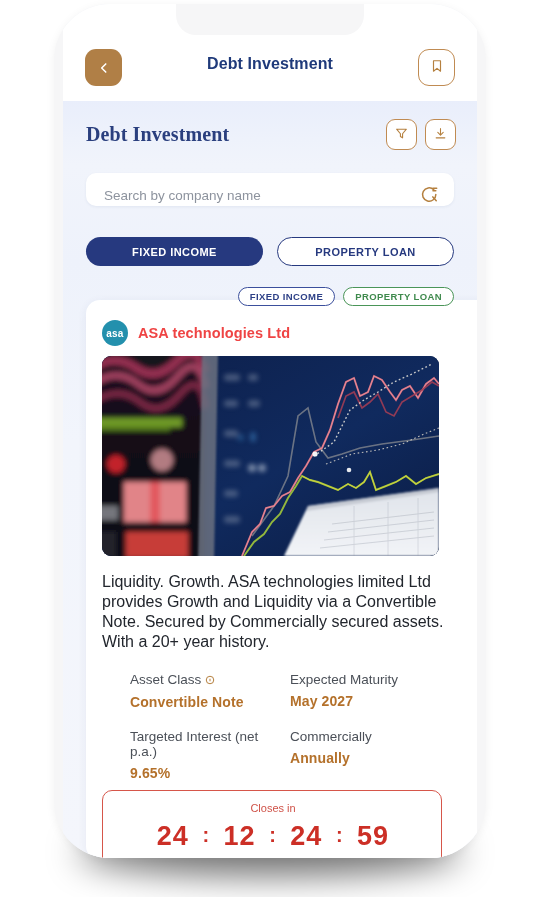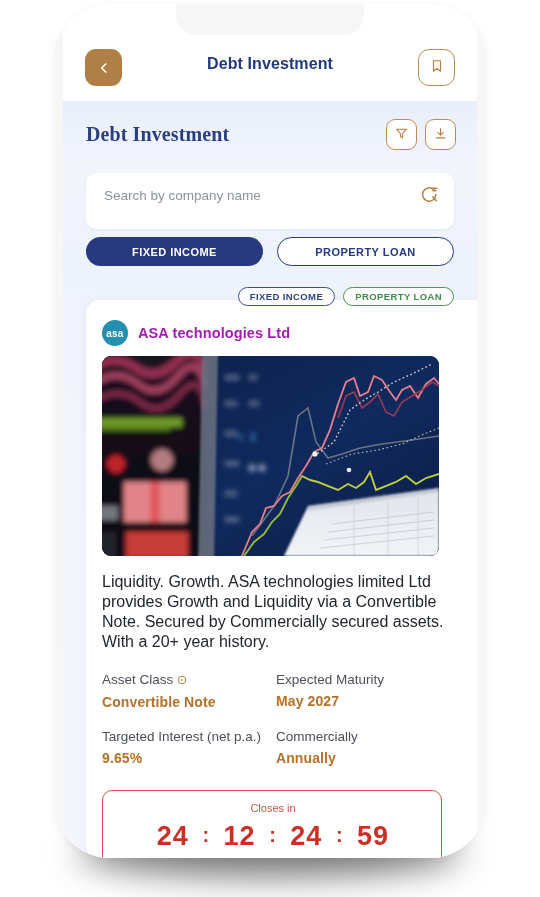--- a/index.html
+++ b/index.html
@@ -163,21 +163,21 @@
     height: 693px;
     background: linear-gradient(180deg,#f1f4fb 0%, #eef2fb 14%, #f2f5fc 40%, #f4f6fc 100%);
   }
 
   
   .search-wrap {
     position: absolute;
     left: 23px;
     top: 8px;
     width: 368px;
-    height: 56px;
+    height: 33px;
     background: #ffffff;
     border-radius: 10px;
     box-shadow: 0 1px 3px rgba(30,50,110,0.07);
   }
   .search-input {
     position: absolute;
     left: 18px;
     top: 0;
     width: 290px;
     height: 44px;
@@ -287,21 +287,21 @@
     font-size: 10px;
     font-weight: bold;
     display: flex;
     align-items: center;
     justify-content: center;
     letter-spacing: 0.2px;
   }
   .company-name {
     font-size: 14.5px;
     font-weight: bold;
-    color: #a21caf;
+    color: #ef4444;
     letter-spacing: 0.1px;
     text-align: center;
   }
 
   
   .photo {
     position: absolute;
     left: 16px;
     top: 56px;
     width: 337px;
@@ -323,21 +323,21 @@
     color: #22262d;
   }
 
   
   .grid {
     position: absolute;
     left: 16px;
     top: 372px;
     width: 340px;
   }
-  .grow { display: flex; margin-bottom: 19px; }
+  .grow { display: flex; margin-bottom: 19px; margin-left: 28px; }
   .gcol { width: 50%; }
   .gcol.right { padding-left: 4px; }
   .glabel {
     font-size: 13.5px;
     color: #4b5058;
     margin-bottom: 6px;
     display: flex;
     align-items: flex-start;
     gap: 4px;
   }

